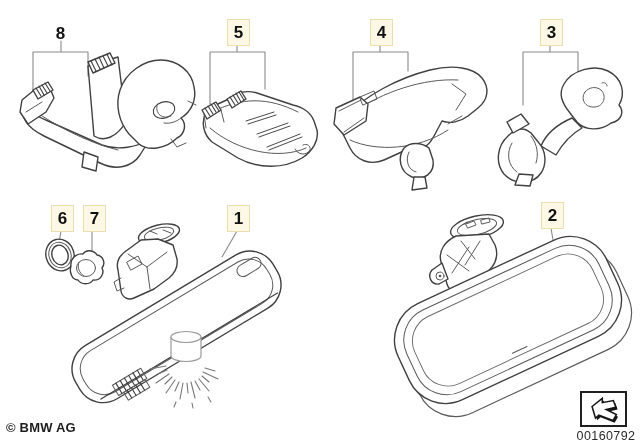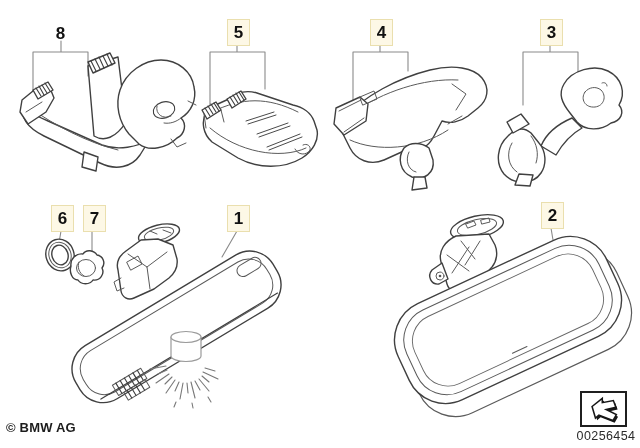--- a/index.html
+++ b/index.html
@@ -188,15 +188,15 @@
   <div class="callout hl" style="left:541px;top:202px">2</div>
 
   <div class="copyright">© BMW AG</div>
 
   <div class="view-btn">
     <svg width="38" height="29" viewBox="0 0 42 34">
       <path d="M9,16 L21,6.5 L21,11.5 L34,9 L37,17 L25.5,19.5 L37.5,25.5 L33.5,32.5 L17,26 L13,29.5 Z" fill="#161616"></path>
       <path d="M7,13.5 L19,4 L19,9 L32,6.5 L35,14.5 L23.5,17 L35.5,23 L31.5,30 L15,23.5 L11,27 Z" fill="#ffffff" stroke="#161616" stroke-width="1.8" stroke-linejoin="miter"></path>
     </svg>
   </div>
-  <div class="diagram-number">00256454</div>
+  <div class="diagram-number">00160792</div>
 
 </div>
 
 </body></html>

